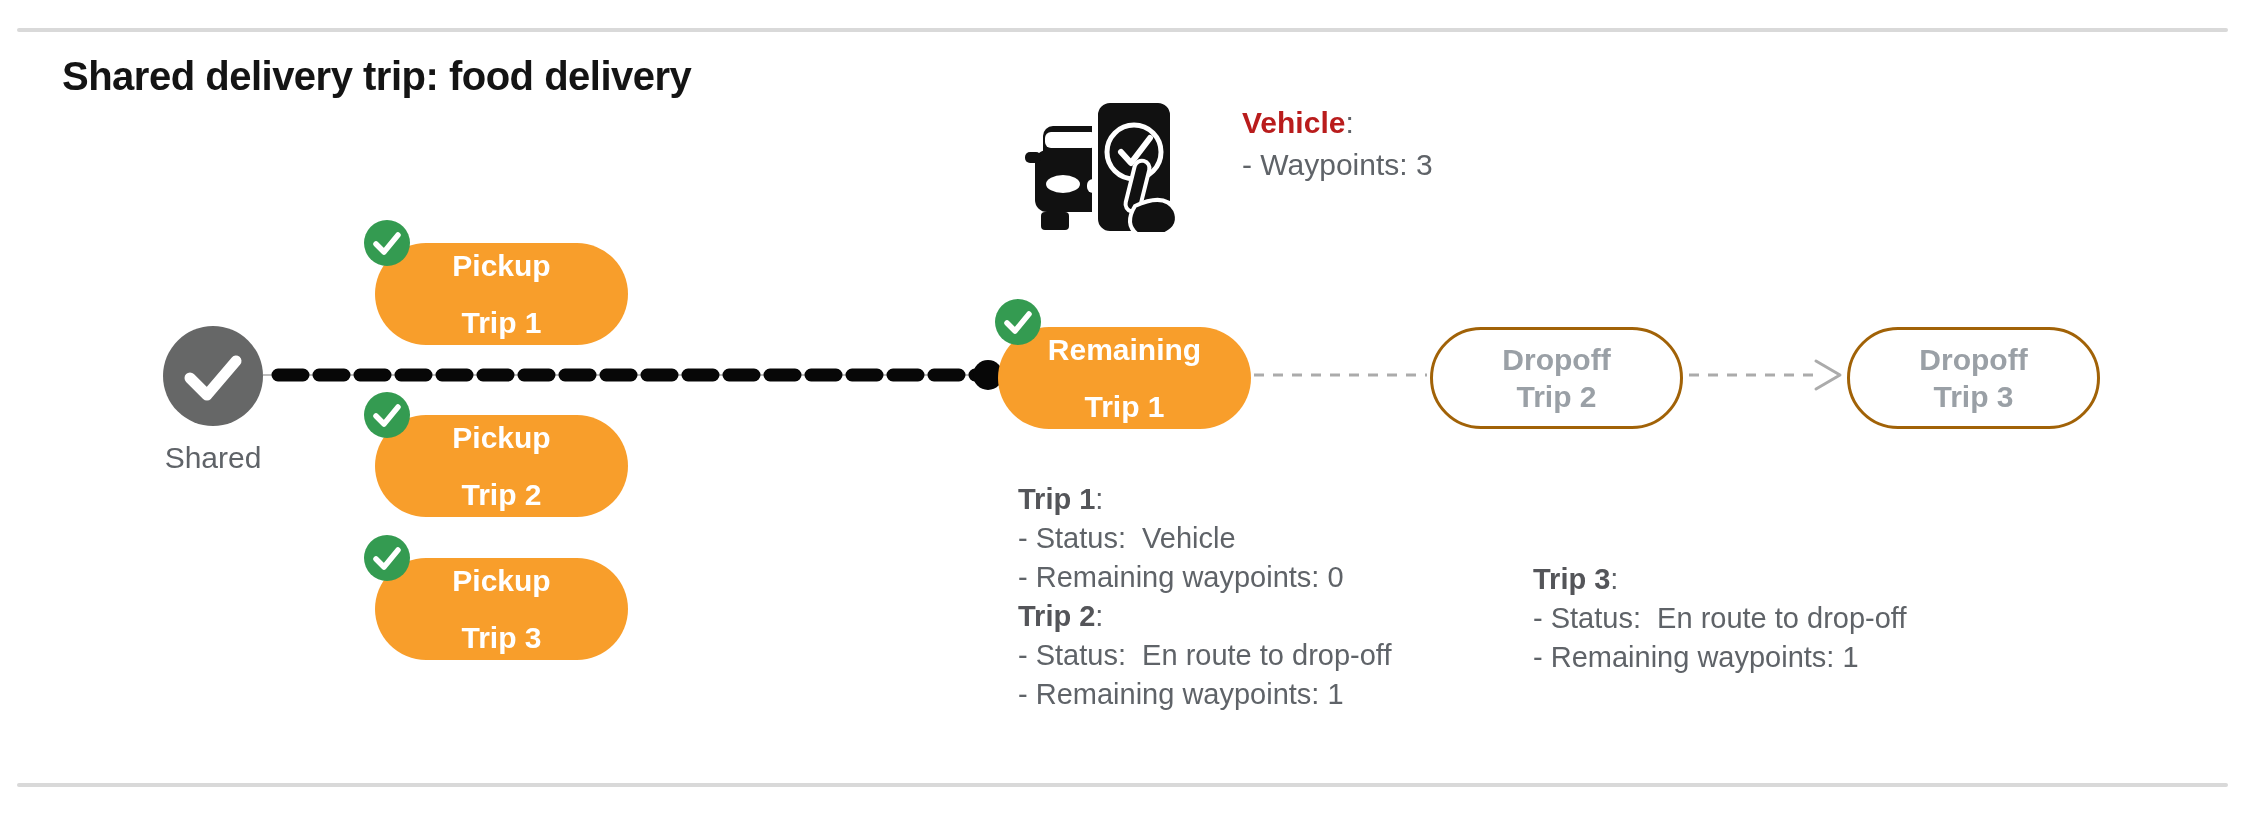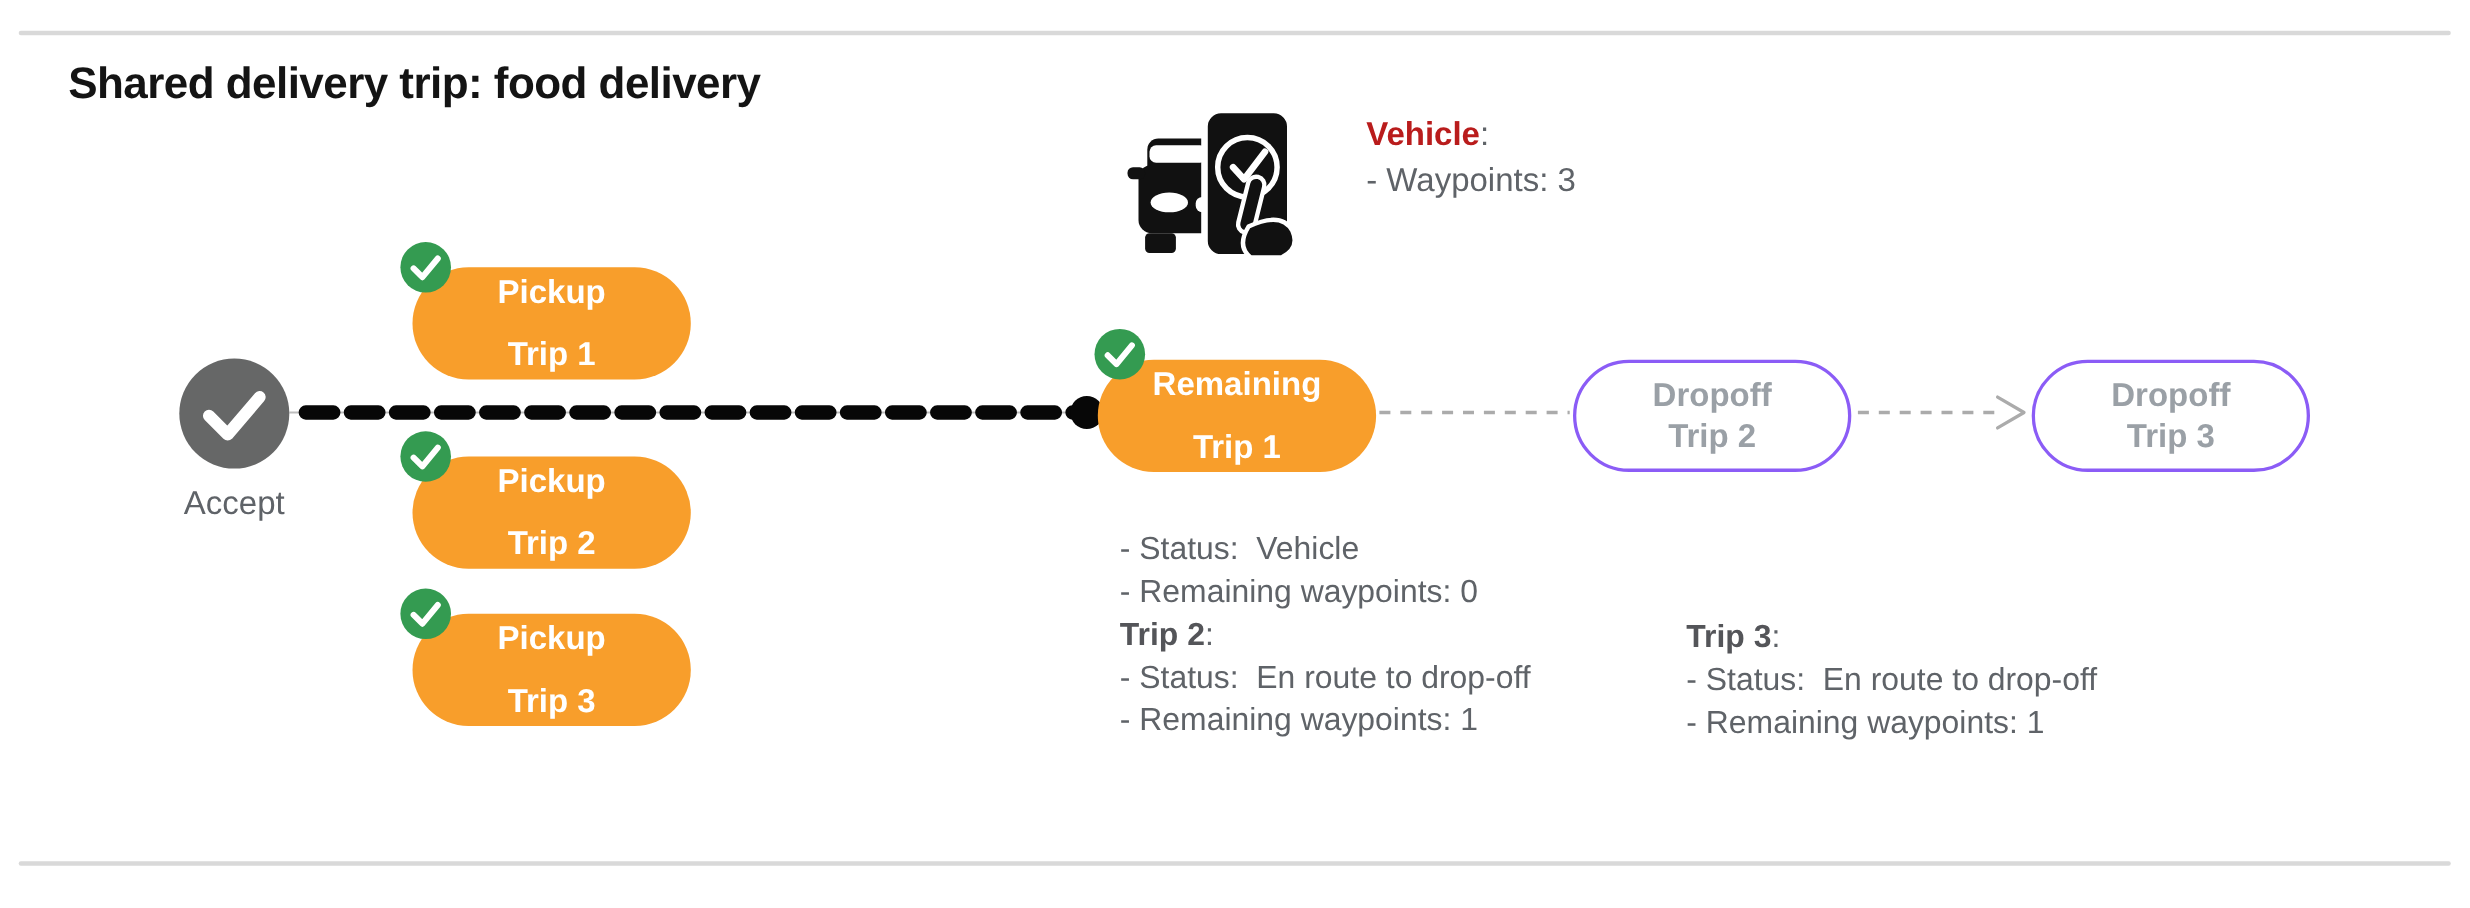--- a/index.html
+++ b/index.html
@@ -22,21 +22,21 @@
     background:#666767;display:flex;align-items:center;justify-content:center;}
   .start-label{position:absolute;left:63px;top:438px;width:300px;text-align:center;
     font-size:30px;line-height:39px;color:#5f6368;}
   .start-label span{display:block;}
 
   .pill{position:absolute;width:253px;height:102px;border-radius:51px;
     display:flex;flex-direction:column;align-items:center;justify-content:center;
     font-size:30px;font-weight:700;line-height:37px;text-align:center;}
   .pill span{display:block;}
   .pill.orange{background:#F89E2B;color:#ffffff;gap:20px;}
-  .pill.ghost{background:#ffffff;border:3px solid #8b5cf6;color:#9aa0a6;width:247px;height:96px;}
+  .pill.ghost{background:#ffffff;border:3px solid #a16207;color:#9aa0a6;width:247px;height:96px;}
   .pickup1{left:375px;top:243px;}
   .pickup2{left:375px;top:415px;}
   .pickup3{left:375px;top:558px;}
   .complete1{left:998px;top:327px;}
   .dropoff2{left:1430px;top:327px;}
   .dropoff3{left:1847px;top:327px;}
 
   .badge{position:absolute;width:46px;height:46px;border-radius:50%;background:#349B51;
     display:flex;align-items:center;justify-content:center;}
   .badge1{left:364px;top:220px;}
@@ -90,21 +90,21 @@
     <div><span class="b">Vehicle</span><span>:</span></div>
     <div>- Waypoints: 3</div>
   </div>
 
   <div class="start-circle">
     <svg width="100" height="100" viewBox="0 0 100 100">
       <path d="M27 52 L44 69 L73 35" fill="none" stroke="#ffffff" stroke-width="11" stroke-linecap="round" stroke-linejoin="round"></path>
     </svg>
   </div>
   <div class="start-label">
-    <span>Accept</span>
+    <span>Shared</span>
   </div>
 
   <div class="pill orange pickup1">
     <span>Pickup</span>
     <span>Trip 1</span>
   </div>
   <div class="pill orange pickup2">
     <span>Pickup</span>
     <span>Trip 2</span>
   </div>
@@ -142,20 +142,21 @@
       <path d="M12 24 L20 32 L34 15" fill="none" stroke="#ffffff" stroke-width="5.5" stroke-linecap="round" stroke-linejoin="round"></path>
     </svg>
   </div>
   <div class="badge badge4">
     <svg width="46" height="46" viewBox="0 0 46 46">
       <path d="M12 24 L20 32 L34 15" fill="none" stroke="#ffffff" stroke-width="5.5" stroke-linecap="round" stroke-linejoin="round"></path>
     </svg>
   </div>
 
   <div class="status-block blockA">
+    <div class="line"><span class="t">Trip 1</span><span>:</span></div>
     <div class="line">- Status:  Vehicle</div>
     <div class="line">- Remaining waypoints: 0</div>
     <div class="line"><span class="t">Trip 2</span><span>:</span></div>
     <div class="line">- Status:  En route to drop-off</div>
     <div class="line">- Remaining waypoints: 1</div>
   </div>
 
   <div class="status-block blockB">
     <div class="line"><span class="t">Trip 3</span><span>:</span></div>
     <div class="line">- Status:  En route to drop-off</div>

